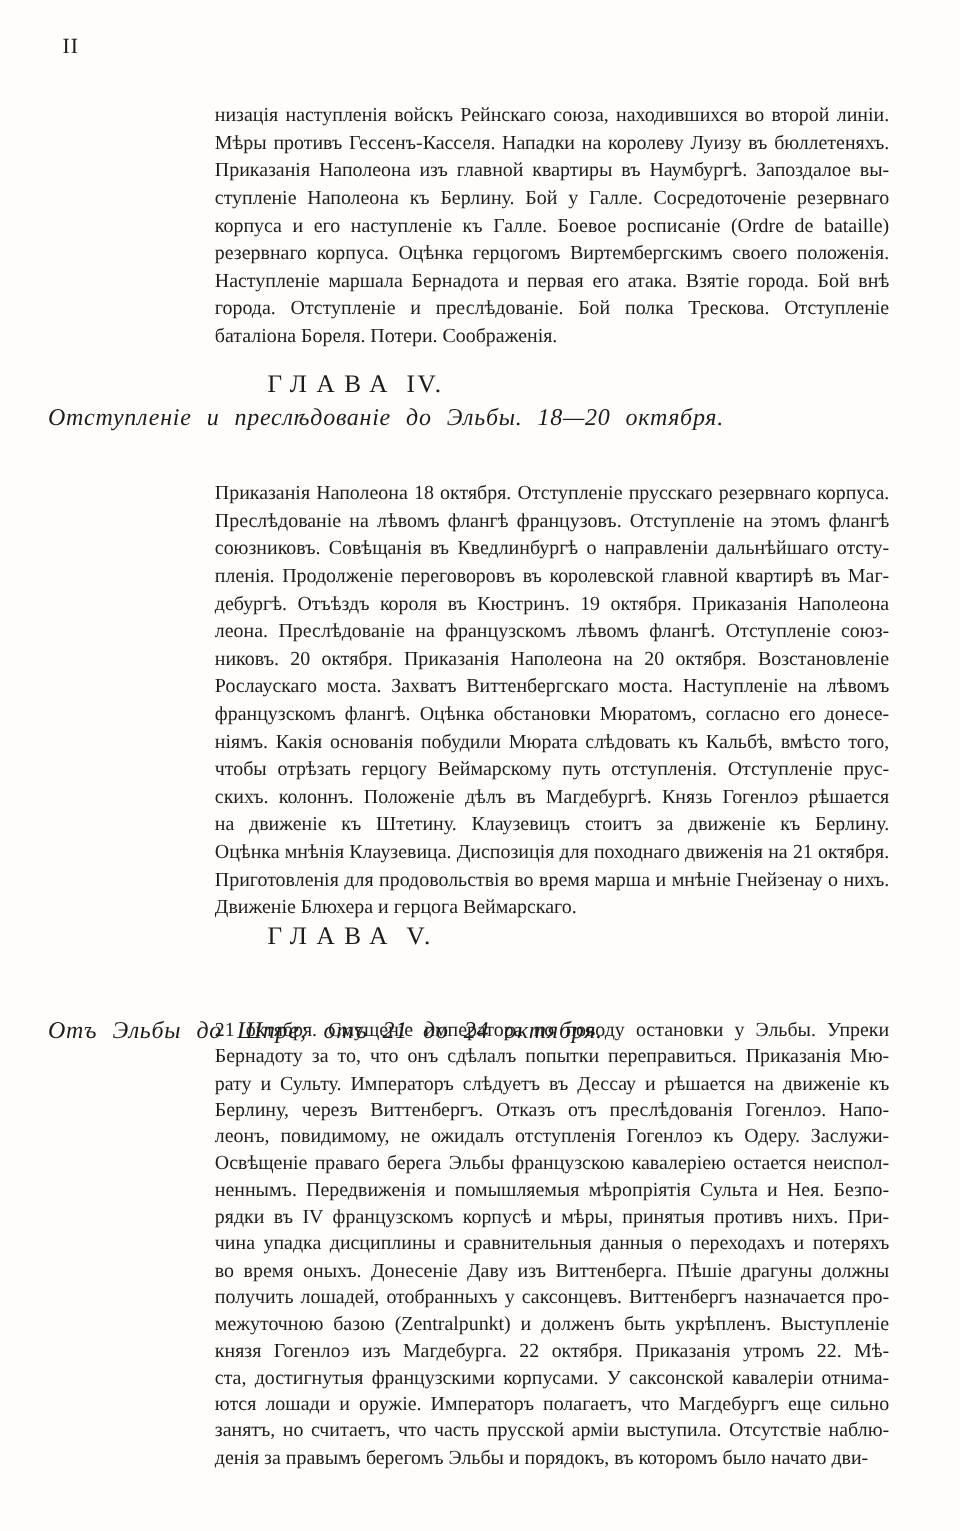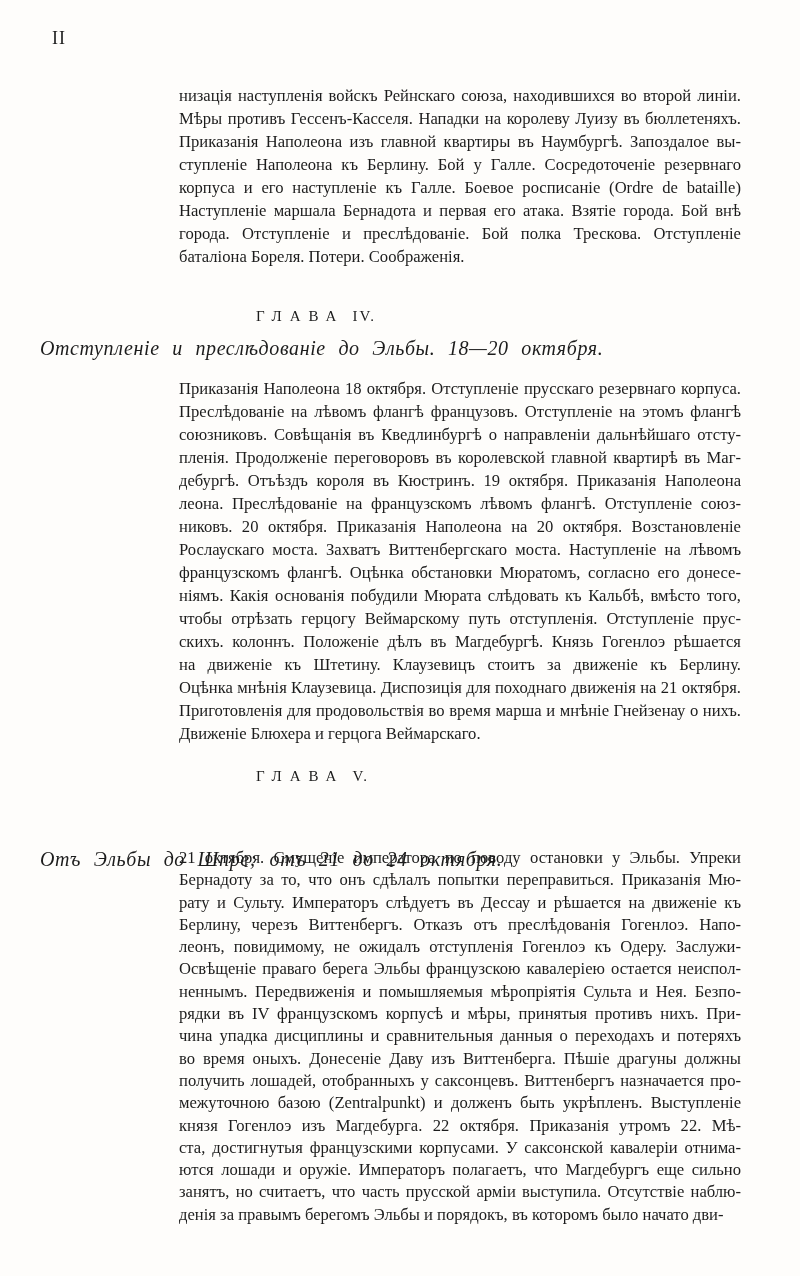--- a/index.html
+++ b/index.html
@@ -33,27 +33,27 @@
     text-align: justify;
     text-align-last: justify;
     white-space: nowrap;
     margin-left: 44px;
   }
   .summary-block .line.last {
     text-align-last: left;
     white-space: normal;
   }
   #para-continuation { top: 84px;  line-height: 23px; }
-  #para-ch4          { top: 377px; line-height: 23px; }
+  #para-ch4          { top: 399px; line-height: 23px; }
   #para-ch5          { top: 847px; line-height: 22.3px; }
 
   .chapter-heading {
     position: absolute;
-    left: 256px;
-    font-size: 15px;
+    left: 223px;
+    font-size: 21px;
     white-space: nowrap;
   }
   #heading-ch4 { top: 308px; }
   #heading-ch5 { top: 768px; text-align: center; }
   .heading-word {
     letter-spacing: 8px;
     margin-right: 8px;
   }
   .heading-number { letter-spacing: 2px; }
 
@@ -76,20 +76,21 @@
 <div class="page">
 
   <span class="page-number">II</span>
 
   <section class="summary-block" id="para-continuation">
       <div class="line">низація наступленія войскъ Рейнскаго союза, находившихся во второй линіи.</div>
       <div class="line">Мѣры противъ Гессенъ-Касселя.  Нападки на королеву Луизу въ бюллетеняхъ.</div>
       <div class="line">Приказанія Наполеона изъ главной квартиры въ Наумбургѣ.  Запоздалое вы-</div>
       <div class="line">ступленіе Наполеона къ Берлину.  Бой у Галле.  Сосредоточеніе резервнаго</div>
       <div class="line">корпуса и его наступленіе къ Галле.  Боевое росписаніе  (Ordre de bataille)</div>
+      <div class="line">резервнаго корпуса.  Оцѣнка герцогомъ Виртембергскимъ своего положенія.</div>
       <div class="line">Наступленіе маршала Бернадота и первая его атака.  Взятіе города.  Бой внѣ</div>
       <div class="line">города.  Отступленіе и преслѣдованіе.  Бой полка Трескова.  Отступленіе</div>
       <div class="line last">баталіона Бореля.  Потери.  Соображенія.</div>
     </section>
 
   <h2 class="chapter-heading" id="heading-ch4" style="margin:0; font-weight:normal;">
     <span class="heading-word">ГЛАВА</span><span class="heading-number">IV.</span>
   </h2>
 
   <div class="chapter-title" id="title-ch4">Отступленіе и преслѣдованіе до Эльбы. 18—20 октября.</div>

